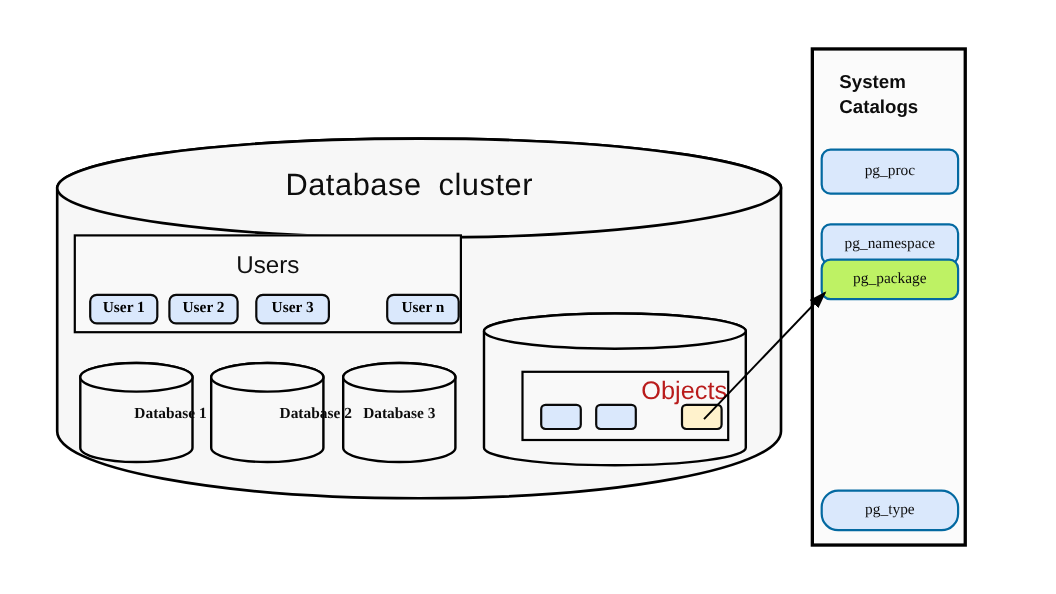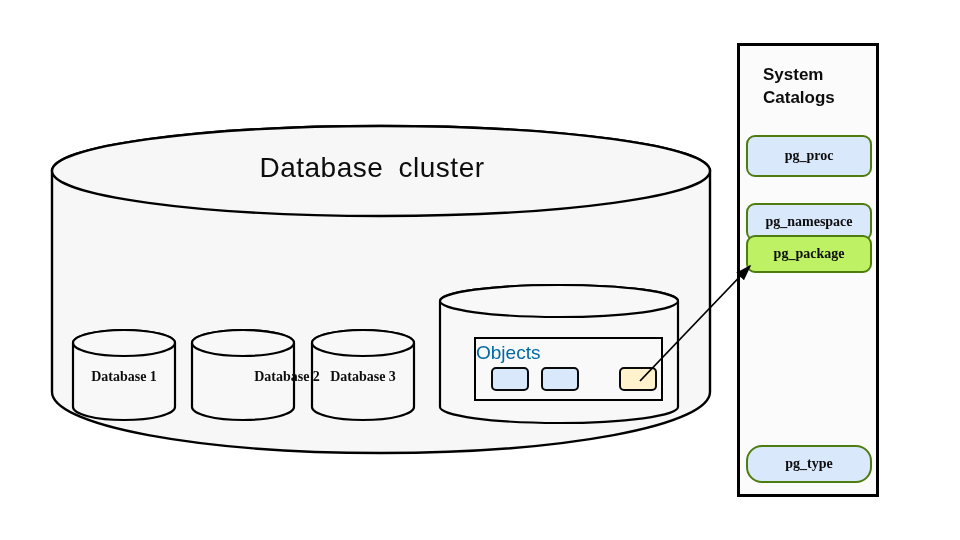--- a/index.html
+++ b/index.html
@@ -34,51 +34,51 @@
   .u1{left:12px;width:63px;}
   .u2{left:84px;width:64px;}
   .u3{left:163px;width:68px;}
   .un{left:282px;width:67px;}
 
   
   .db-label{
     position:absolute;top:369px;width:102px;text-align:center;
     font-family:"Liberation Serif",serif;font-weight:bold;font-size:14px;color:#0d0d0d;
   }
-  .db1{left:73px;} .db2{left:192px;margin-left:44px;} .db3{left:312px;}
+  .db1{left:73px;padding-left:31px;} .db2{left:192px;margin-left:44px;} .db3{left:312px;}
 
   
   .objects-box{
     position:absolute;left:474px;top:337px;width:189px;height:64px;
     border:2.5px solid #000;background:#f9f9f9;box-sizing:border-box;
   }
   .objects-title{
-    position:absolute;left:0;top:3px;width:100%;text-align:left;
-    font-size:19px;color:#0369a1;
+    position:absolute;left:0;top:3px;width:100%;text-align:right;
+    font-size:23px;color:#b91c1c;
   }
   .chip{
     position:absolute;top:28px;width:38px;height:24px;box-sizing:border-box;
     border:2.2px solid #0a0a0a;border-radius:5px;background:#dae8fc;
   }
   .c1{left:15px;} .c2{left:65px;}
   .chip.yellow{left:143px;background:#fff2cc;}
 
   
   .panel{
     position:absolute;left:737px;top:43px;width:142px;height:454px;
     border:3px solid #000;background:#fbfbfb;box-sizing:border-box;
   }
   .panel-title{
     position:absolute;left:23px;top:17px;width:95px;
     font-size:17px;font-weight:bold;line-height:23px;color:#0d0d0d;
   }
   .cat-box{
     position:absolute;left:6px;width:126px;height:38px;box-sizing:border-box;
-    background:#dae8fc;border:2px solid #4d7c0f;border-radius:9px;
-    font-family:"Liberation Serif",serif;font-weight:bold;font-size:14px;
+    background:#dae8fc;border:2px solid #0369a1;border-radius:9px;
+    font-family:"Liberation Serif",serif;font-weight:normal;font-size:14px;
     display:flex;align-items:center;justify-content:center;color:#0d0d0d;
   }
   .cat-0{top:89px;height:42px;}
   .cat-1{top:157px;}
   .cat-2{top:189px;}
   .cat-3{top:352px;}
   .cat-4{top:399px;border-radius:16px;}
   .cat-box.hl{background:#bef264;}
 </style>
 </head>
@@ -109,20 +109,27 @@
     </g>
 
     <g>
       <path d="M440,301 A119,16 0 0,1 678,301 L678,407 A119,16 0 0,1 440,407 Z" fill="#f8f8f8" stroke="#000" stroke-width="2.2"></path>
       <ellipse cx="559" cy="301" rx="119" ry="16" fill="#f8f8f8" stroke="#000" stroke-width="2.2"></ellipse>
     </g>
   </svg>
 
   <div class="label cluster-title">Database cluster</div>
 
+  <div class="users-box">
+    <div class="users-title">Users</div>
+    <div class="user-btn u1">User 1</div>
+    <div class="user-btn u2">User 2</div>
+    <div class="user-btn u3">User 3</div>
+    <div class="user-btn un">User n</div>
+  </div>
 
   <div class="label db-label db1">Database 1</div>
   <div class="label db-label db2">Database 2</div>
   <div class="label db-label db3">Database 3</div>
 
   <div class="objects-box">
     <div class="objects-title">Objects</div>
     <div class="chip c1"></div>
     <div class="chip c2"></div>
     <div class="chip yellow"></div>

